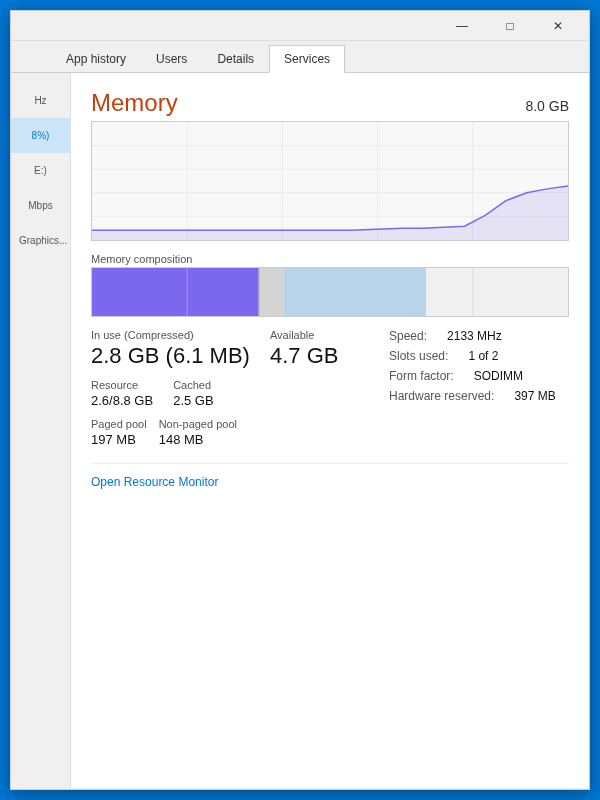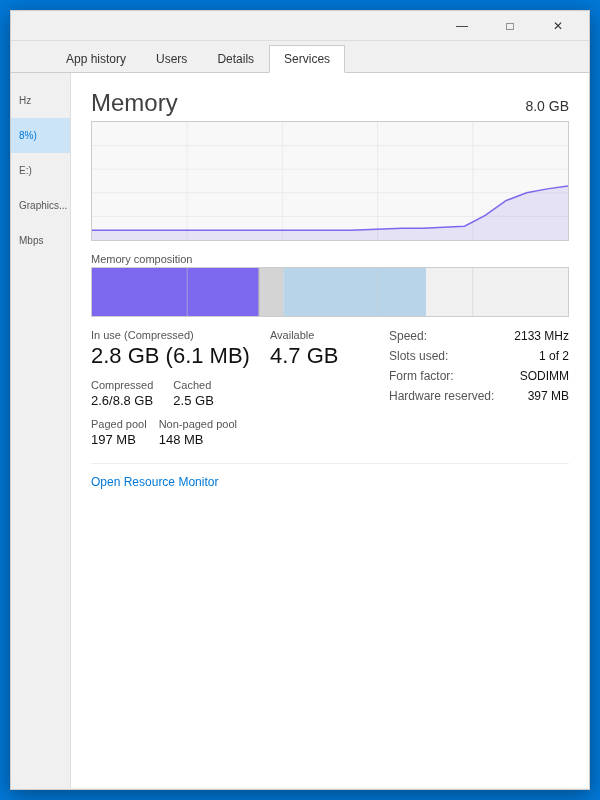--- a/index.html
+++ b/index.html
@@ -76,20 +76,21 @@
     .sidebar {
       width: 60px;
       background: #f0f0f0;
       border-right: 1px solid #ddd;
       padding-top: 10px;
     }
     .sidebar-item {
       padding: 12px 8px;
       font-size: 10px;
       color: #555;
+      text-align: center;
       cursor: pointer;
     }
     .sidebar-item.active {
       background: #cce4f7;
       color: #0078d7;
     }
     .main-panel {
       flex: 1;
       padding: 16px 20px;
       overflow-y: auto;
@@ -97,21 +98,21 @@
     }
     .memory-header {
       display: flex;
       justify-content: space-between;
       align-items: baseline;
       margin-bottom: 4px;
     }
     .memory-title {
       font-size: 24px;
       font-weight: 300;
-      color: #404040;
+      color: #c2410c;
     }
     .memory-total {
       font-size: 14px;
       color: #333;
       font-weight: 500;
     }
     .chart-section {
       margin-bottom: 12px;
     }
     .chart-label {
@@ -159,21 +160,21 @@
       font-size: 13px;
     }
     .right-stats {
       display: flex;
       flex-direction: column;
       gap: 6px;
       font-size: 12px;
     }
     .right-stat-row {
       display: flex;
-      justify-content: space-between;
+      justify-content: flex-start;
       gap: 20px;
     }
     .right-stat-label { color: #555; }
     .right-stat-value { color: #111; font-weight: 500; }
     .pool-section {
       margin-top: 4px;
       display: flex;
       gap: 12px;
     }
     .pool-block { }
@@ -208,22 +209,22 @@
     <div class="tab">Details</div>
     <div class="tab active">Services</div>
   </div>
 
   <div class="content-area">
 
     <div class="sidebar">
       <div class="sidebar-item">Hz</div>
       <div class="sidebar-item active">8%)</div>
       <div class="sidebar-item">E:)</div>
+      <div class="sidebar-item">Mbps</div>
       <div class="sidebar-item">Graphics...</div>
-      <div class="sidebar-item">Mbps</div>
     </div>
 
     <div class="main-panel">
 
       <div class="memory-header">
         <div class="memory-title">Memory</div>
         <div class="memory-total">8.0 GB</div>
       </div>
 
       <div class="chart-section">
@@ -278,21 +279,21 @@
               <div class="stat-label">In use (Compressed)</div>
               <div class="stat-value">2.8 GB (6.1 MB)</div>
             </div>
             <div class="stat-block">
               <div class="stat-label">Available</div>
               <div class="stat-value">4.7 GB</div>
             </div>
           </div>
           <div style="display:flex; gap:20px; margin-bottom:10px;">
             <div class="stat-block">
-              <div class="stat-label">Compressed</div>
+              <div class="stat-label">Resource</div>
               <div class="stat-value stat-small">2.6/8.8 GB</div>
             </div>
             <div class="stat-block">
               <div class="stat-label">Cached</div>
               <div class="stat-value stat-small">2.5 GB</div>
             </div>
           </div>
           <div class="pool-section">
             <div class="pool-block">
               <div class="stat-label">Paged pool</div>

